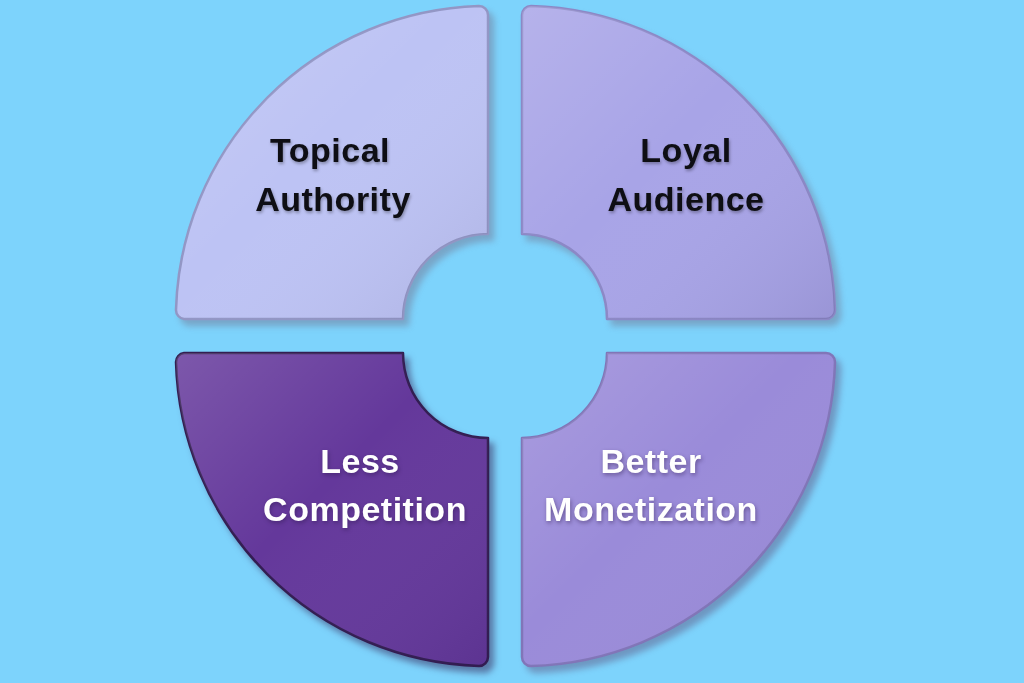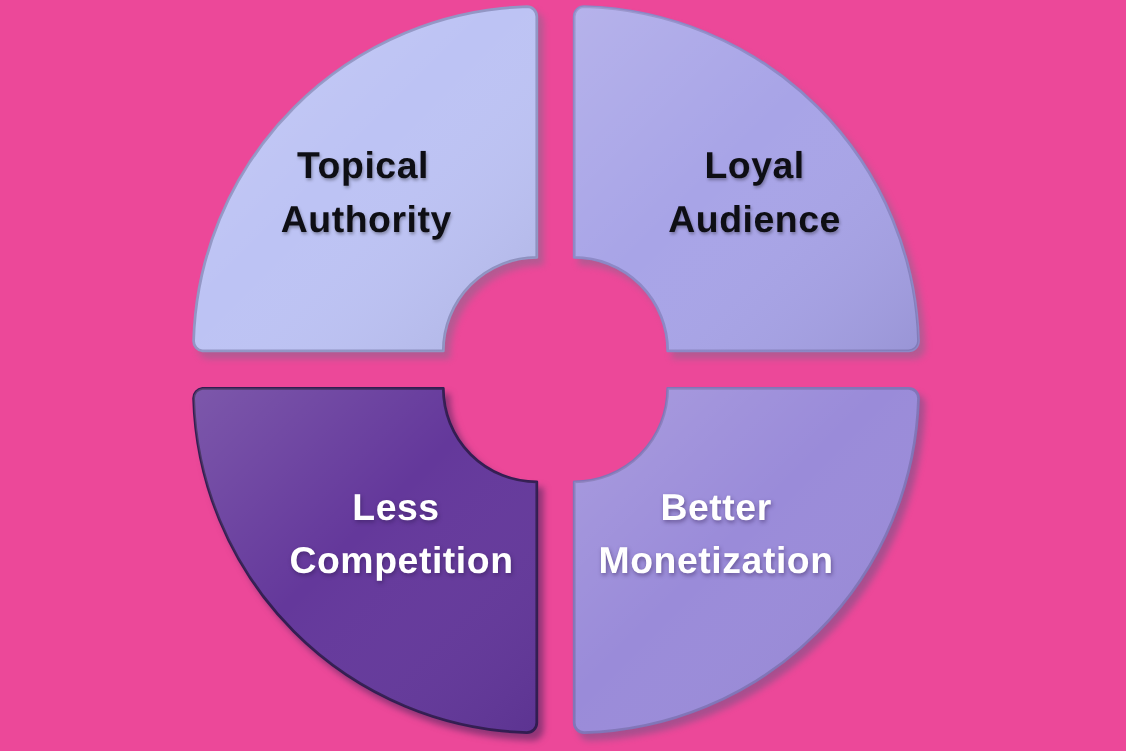--- a/index.html
+++ b/index.html
@@ -8,21 +8,21 @@
     width: 1024px;
     height: 683px;
     background: #ffffff;
     overflow: hidden;
     font-family: "Liberation Sans", sans-serif;
   }
   .stage {
     position: relative;
     width: 1024px;
     height: 683px;
-    background: #ec4899;
+    background: #7dd3fc;
   }
   svg { display: block; }
 
   .petal {
     stroke-width: 2.5;
     stroke-linejoin: round;
     stroke-linecap: round;
   }
   .p-tl { stroke: #9296c5; filter: drop-shadow(5px 6px 3px rgba(112,110,138,0.45)); }
   .p-tr { stroke: #8c88c6; filter: drop-shadow(5px 6px 3px rgba(112,110,138,0.45)); }

